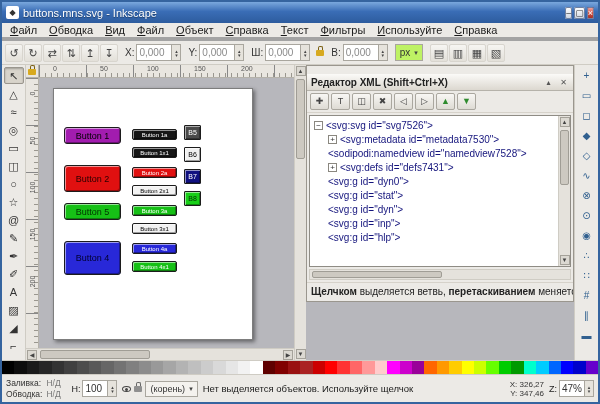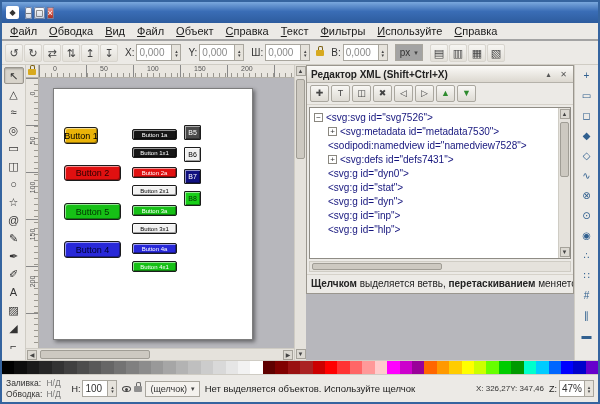--- a/index.html
+++ b/index.html
@@ -8,36 +8,36 @@
   .window{width:600px;height:404px;border:2px solid #35649f;display:flex;flex-direction:column;background:#eceae6;}
 
   
   .titlebar{height:21px;flex:0 0 21px;background:linear-gradient(#7aa8dd,#3a6db6 45%,#2d5c9e);display:flex;align-items:center;padding:0 4px;gap:4px;color:#fff;font-size:11px;}
   .app-icon{width:13px;height:13px;background:#fff;color:#333;font-size:8px;line-height:13px;text-align:center;border-radius:2px;flex:0 0 13px;}
   .title-text{flex:1;white-space:nowrap;overflow:hidden;text-shadow:0 1px 1px rgba(0,0,0,.4);}
   .win-btn{width:21px;height:14px;font-size:9px;line-height:12px;text-align:center;background:linear-gradient(#fdfdfd,#cfd6e2);border:1px solid #6f80a0;border-radius:2px;color:#333;margin-left:2px;}
   .win-btn.close{background:linear-gradient(#f2a09a,#d2574b 50%,#a72f22);color:#fff;width:30px;}
 
   
-  .menubar{height:18px;flex:0 0 18px;display:flex;align-items:center;padding:0 2px;background:#eceae6;border-bottom:2px solid #a3a3a3;font-size:11px;color:#1a1a1a;}
+  .menubar{height:18px;flex:0 0 18px;display:flex;align-items:center;padding:0 2px;background:#eceae6;border-bottom:4px solid #a3a3a3;font-size:11px;color:#1a1a1a;}
   .menu-item{display:inline-block;padding:1px 6px;}
   .menu-item::first-letter{text-decoration:underline;}
 
   
   .toolbar{height:24px;flex:0 0 24px;display:flex;align-items:center;gap:2px;padding:0 3px;border-bottom:1px solid #cfccc4;background:#eceae6;}
   .tb-group{display:flex;gap:1px;}
   .tb-btn{width:18px;height:18px;border:1px solid #d8d5ce;border-radius:2px;text-align:center;line-height:16px;font-size:11px;color:#444;background:linear-gradient(#f6f5f2,#e3e0d9);}
   .tb-field{display:flex;align-items:center;gap:2px;margin-left:5px;font-size:10px;color:#333;}
   .spinbox{display:flex;align-items:stretch;border:1px solid #a9a69e;background:#fff;height:17px;}
   .spin-val{width:34px;font-size:10px;color:#8a8a8a;text-align:right;padding:2px 16px 0 2px;}
   .spinbox.sm .spin-val{width:24px;color:#333;}
   .spin-arrows{width:9px;display:flex;flex-direction:column;justify-content:center;align-items:center;background:#e6e3dc;border-left:1px solid #a9a69e;font-size:5px;line-height:4px;color:#444;}
   .spin-arrows::before{content:"▴";}
   .spin-arrows::after{content:"▾";}
-  .unitbox{display:flex;align-items:center;border:1px solid #a9a69e;background:#a3a3a3;height:17px;padding:0 4px;font-size:10px;gap:4px;margin-left:5px;color:#333;}
+  .unitbox{display:flex;align-items:center;border:1px solid #a9a69e;background:#bef264;height:17px;padding:0 4px;font-size:10px;gap:4px;margin-left:5px;color:#333;}
   .dd{font-size:7px;color:#444;}
 
   
   .padlock{width:8px;height:6px;background:#d7a91f;border-radius:1px;position:relative;display:inline-block;}
   .padlock::before{content:"";position:absolute;top:-4px;left:2px;width:3px;height:3px;border:1px solid #7a5f12;border-bottom:none;border-radius:2px 2px 0 0;}
   .padlock.gray{background:#8f8f8f;}
   .padlock.gray::before{border-color:#666;}
   .eye{width:9px;height:6px;border:1px solid #444;border-radius:50%;position:relative;display:inline-block;}
   .eye::after{content:"";position:absolute;left:2px;top:1px;width:3px;height:3px;border-radius:50%;background:#444;}
 
@@ -72,21 +72,21 @@
   .sbb.right::before{content:"▶";}
   .sbb.up::before{content:"▲";}
   .sbb.down::before{content:"▼";}
   .track{flex:1;position:relative;align-self:stretch;}
   .hthumb{position:absolute;left:2px;top:1px;width:110px;height:9px;background:#cdc9c1;border:1px solid #a09d95;border-radius:2px;}
   .vthumb{position:absolute;top:2px;left:0;width:9px;height:80px;background:#cdc9c1;border:1px solid #a09d95;border-radius:2px;margin-left:1px;}
 
   
   .xml-col{width:268px;flex:0 0 268px;display:flex;flex-direction:column;background:#b7b7bc;}
   .xml-panel{background:#eceae6;border:1px solid #9a968e;display:flex;flex-direction:column;}
-  .xml-title{height:17px;flex:0 0 17px;display:flex;align-items:center;gap:4px;padding:0 4px;background:linear-gradient(#fbfaf8,#dcd8d0);border-bottom:1px solid #b5b2aa;font-size:10px;color:#222;font-weight:bold;}
+  .xml-title{height:17px;flex:0 0 17px;display:flex;align-items:center;gap:4px;padding:0 4px;background:linear-gradient(#fbfaf8,#dcd8d0);border-bottom:1px solid #b5b2aa;font-size:10px;color:#222;font-weight:bold;margin-top:8px;}
   .xml-title .t{flex:1;white-space:nowrap;overflow:hidden;font-weight:bold;}
   .xml-title .tbn{font-size:8px;color:#555;width:11px;text-align:center;}
   .xml-toolbar{height:22px;flex:0 0 22px;display:flex;align-items:center;gap:2px;padding:0 3px;border-bottom:1px solid #d6d2ca;}
   .xbtn{width:19px;height:17px;background:linear-gradient(#f8f7f4,#dedbd4);border:1px solid #aaa79f;border-radius:2px;font-size:9px;line-height:15px;text-align:center;color:#444;}
   .xbtn.green{color:#2e8b2e;font-weight:bold;}
   .xml-tree-wrap{display:flex;height:152px;flex:0 0 152px;border:1px solid #8f8c85;margin:2px;background:#fff;}
   .xml-tree{flex:1;overflow:hidden;padding:2px 0;font-size:10px;color:#15157d;}
   .tnode{height:14px;display:flex;align-items:center;gap:3px;white-space:nowrap;}
   .expander{width:9px;height:9px;flex:0 0 9px;border:1px solid #8a877f;background:#fff;font-size:8px;line-height:7px;text-align:center;color:#333;}
   .tree-vscroll{width:12px;flex:0 0 12px;background:#e5e2dc;border-left:1px solid #cfccc4;display:flex;flex-direction:column;align-items:center;padding:1px 0;gap:1px;}
@@ -102,29 +102,30 @@
 
   
   .statusbar{height:28px;flex:0 0 28px;display:flex;align-items:center;gap:5px;padding:0 4px;background:#eceae6;border-top:1px solid #cfccc4;font-size:9px;color:#222;}
   .sb-fillstroke{display:grid;grid-template-columns:auto auto;column-gap:4px;row-gap:1px;font-size:8.5px;}
   .sb-lab{color:#333;}
   .sb-val{color:#777;min-width:20px;}
   .sb-opacity,.sb-zoom{display:flex;align-items:center;gap:2px;}
   .sb-layer{display:flex;align-items:center;gap:3px;}
   .layer-combo{display:flex;align-items:center;gap:4px;border:1px solid #a9a69e;background:#f4f2ee;height:16px;padding:0 4px;font-size:9px;color:#333;}
   .sb-message{flex:1;white-space:nowrap;overflow:hidden;text-overflow:ellipsis;font-size:9.5px;color:#1a1a1a;}
-  .sb-coords{display:flex;flex-direction:row;font-size:8px;line-height:9px;text-align:right;color:#333;justify-content:space-between;}
+  .sb-coords{display:flex;flex-direction:column;font-size:8px;line-height:9px;text-align:right;color:#333;justify-content:space-between;}
 </style>
 </head>
 <body>
 
 <div class="window">
 
   <div class="titlebar">
     <span class="app-icon">◆</span>
+    <span class="title-text">buttons.mns.svg - Inkscape</span>
     <span id="winControls"><span class="win-btn">–</span><span class="win-btn">▢</span><span class="win-btn close">×</span></span>
   </div>
 
   <div class="menubar" id="menubar">
       <span class="menu-item">Файл</span>
       <span class="menu-item">Обводка</span>
       <span class="menu-item">Вид</span>
       <span class="menu-item">Файл</span>
       <span class="menu-item">Объект</span>
       <span class="menu-item">Справка</span>
@@ -220,34 +221,34 @@
       <div class="canvas-row">
         <div class="vruler" id="vruler">
             <span class="vlabel" style="top: 12px;">0</span>
             <span class="vlabel" style="top: 59px;">50</span>
             <span class="vlabel" style="top: 106px;">100</span>
             <span class="vlabel" style="top: 153px;">150</span>
             <span class="vlabel" style="top: 200px;">200</span>
           </div>
         <div class="canvas">
           <div class="page" id="page">
-              <div class="cv big" style="left: 10px; top: 38px; width: 34px; height: 17px; background: #eab308; color: rgb(0, 0, 0);">Button 1</div>
+              <div class="cv big" style="left: 10px; top: 38px; width: 57px; height: 17px; background: #a21caf; color: rgb(0, 0, 0);">Button 1</div>
               <div class="cv small" style="left: 78px; top: 40px; width: 45px; height: 11px; background: rgb(22, 22, 22); color: rgb(255, 255, 255);">Button 1a</div>
               <div class="cv small" style="left: 78px; top: 58px; width: 45px; height: 11px; background: rgb(22, 22, 22); color: rgb(255, 255, 255);">Button 1x1</div>
               <div class="cv square" style="left: 130px; top: 36px; width: 17px; height: 15px; background: rgb(74, 74, 74); color: rgb(255, 255, 255);">B5</div>
-              <div class="cv big" style="left: 10px; top: 76px; width: 57px; height: 16px; background: rgb(224, 16, 16); color: rgb(42, 0, 0);">Button 2</div>
+              <div class="cv big" style="left: 10px; top: 76px; width: 57px; height: 27px; background: rgb(224, 16, 16); color: rgb(42, 0, 0);">Button 2</div>
               <div class="cv small" style="left: 78px; top: 78px; width: 45px; height: 11px; background: rgb(224, 16, 16); color: rgb(255, 255, 255);">Button 2a</div>
               <div class="cv square" style="left: 130px; top: 58px; width: 17px; height: 15px; background: rgb(240, 240, 240); color: rgb(0, 0, 0);">B6</div>
               <div class="cv small" style="left: 78px; top: 96px; width: 45px; height: 11px; background: rgb(242, 242, 242); color: rgb(0, 0, 0);">Button 2x1</div>
               <div class="cv square" style="left: 130px; top: 80px; width: 17px; height: 15px; background: rgb(16, 16, 128); color: rgb(255, 255, 255);">B7</div>
               <div class="cv big" style="left: 10px; top: 114px; width: 57px; height: 17px; background: rgb(22, 192, 22); color: rgb(0, 50, 0);">Button 5</div>
               <div class="cv small" style="left: 78px; top: 116px; width: 45px; height: 11px; background: rgb(22, 192, 22); color: rgb(255, 255, 255);">Button 3a</div>
               <div class="cv square" style="left: 130px; top: 102px; width: 17px; height: 15px; background: rgb(24, 208, 24); color: rgb(0, 50, 0);">B8</div>
               <div class="cv small" style="left: 78px; top: 134px; width: 45px; height: 11px; background: rgb(242, 242, 242); color: rgb(0, 0, 0);">Button 3x1</div>
-              <div class="cv big" style="left: 10px; top: 152px; width: 57px; height: 17px; background: rgb(40, 40, 216); color: rgb(0, 0, 48);">Button 4</div>
+              <div class="cv big" style="left: 10px; top: 152px; width: 57px; height: 34px; background: rgb(40, 40, 216); color: rgb(0, 0, 48);">Button 4</div>
               <div class="cv small" style="left: 78px; top: 154px; width: 45px; height: 11px; background: rgb(40, 40, 216); color: rgb(255, 255, 255);">Button 4a</div>
               <div class="cv small" style="left: 78px; top: 172px; width: 45px; height: 11px; background: rgb(22, 192, 22); color: rgb(255, 255, 255);">Button 4x1</div>
             </div>
         </div>
       </div>
       <div class="hscroll">
         <span class="sbb left"></span>
         <div class="track">
             <div class="hthumb"></div>
           </div>
@@ -409,21 +410,21 @@
       <span>Н:</span>
       <span class="spinbox sm">
         <span class="spin-val">100</span>
         <span class="spin-arrows"></span>
       </span>
     </div>
     <div class="sb-layer">
       <span class="eye"></span>
       <span class="padlock gray"></span>
       <span class="layer-combo">
-        <span>(щелчок)</span>
+        <span>(корень)</span>
         <span class="dd">▾</span>
       </span>
     </div>
     <div class="sb-message">Нет выделяется объектов. Используйте щелчок</div>
     <div class="sb-coords">
       <div><span>X:</span> <span>326,27</span></div>
       <div><span>Y:</span> <span>347,46</span></div>
     </div>
     <div class="sb-zoom">
       <span>Z:</span>

